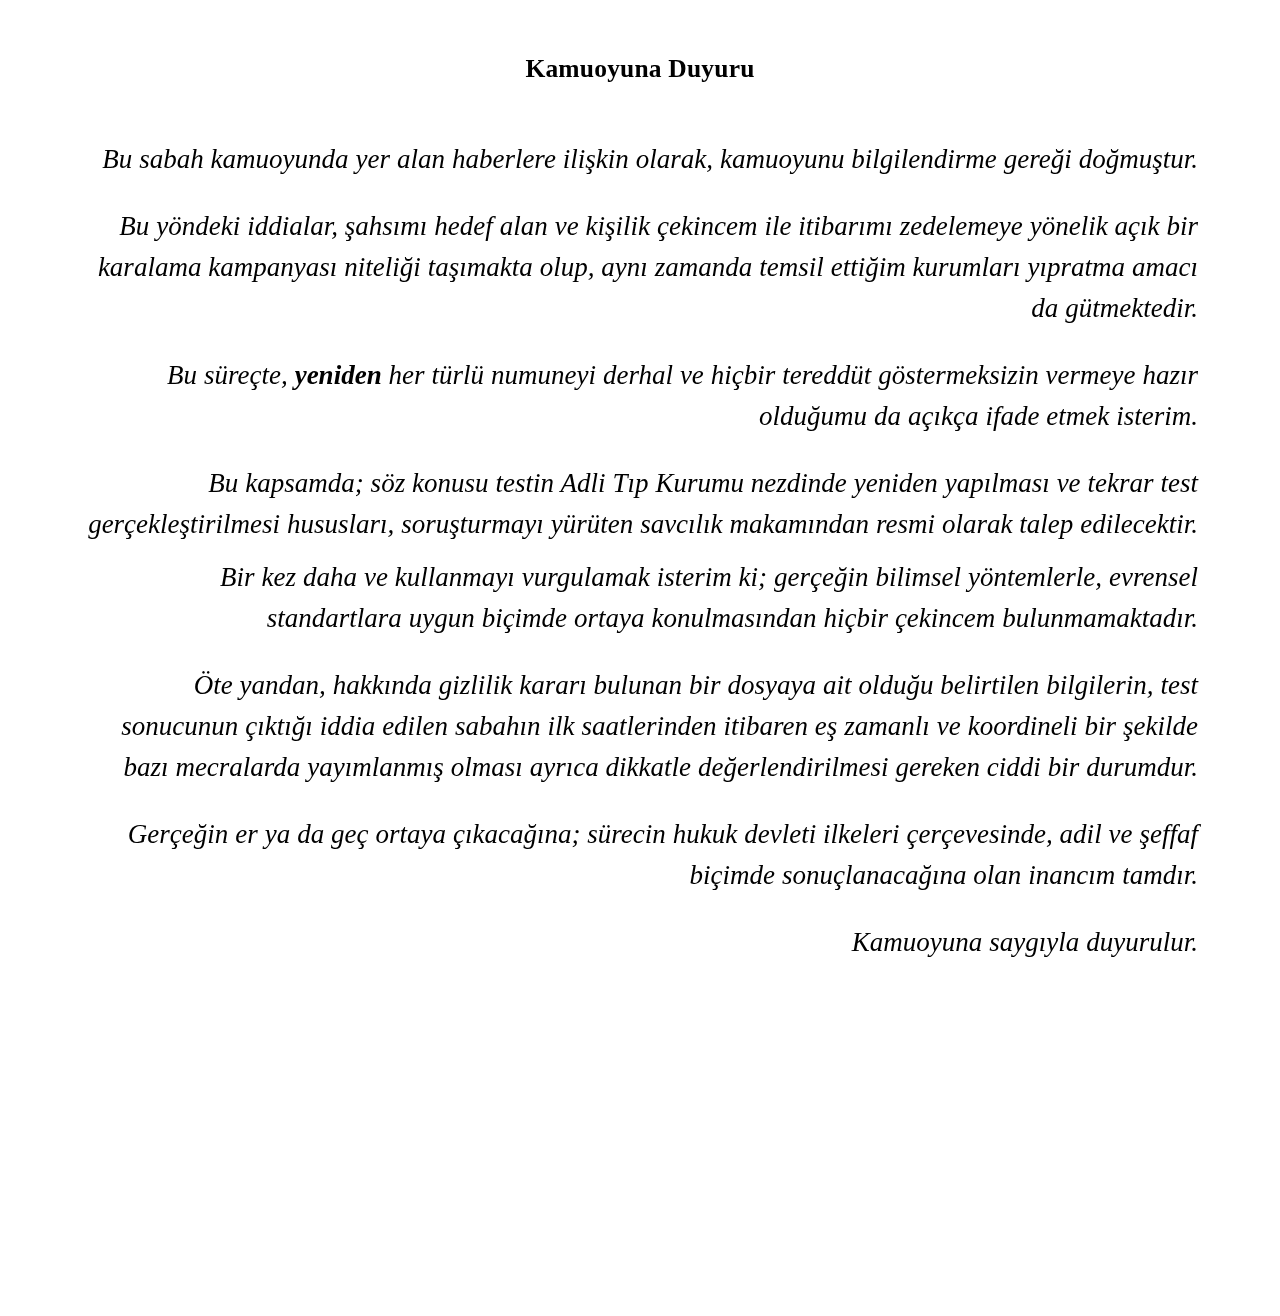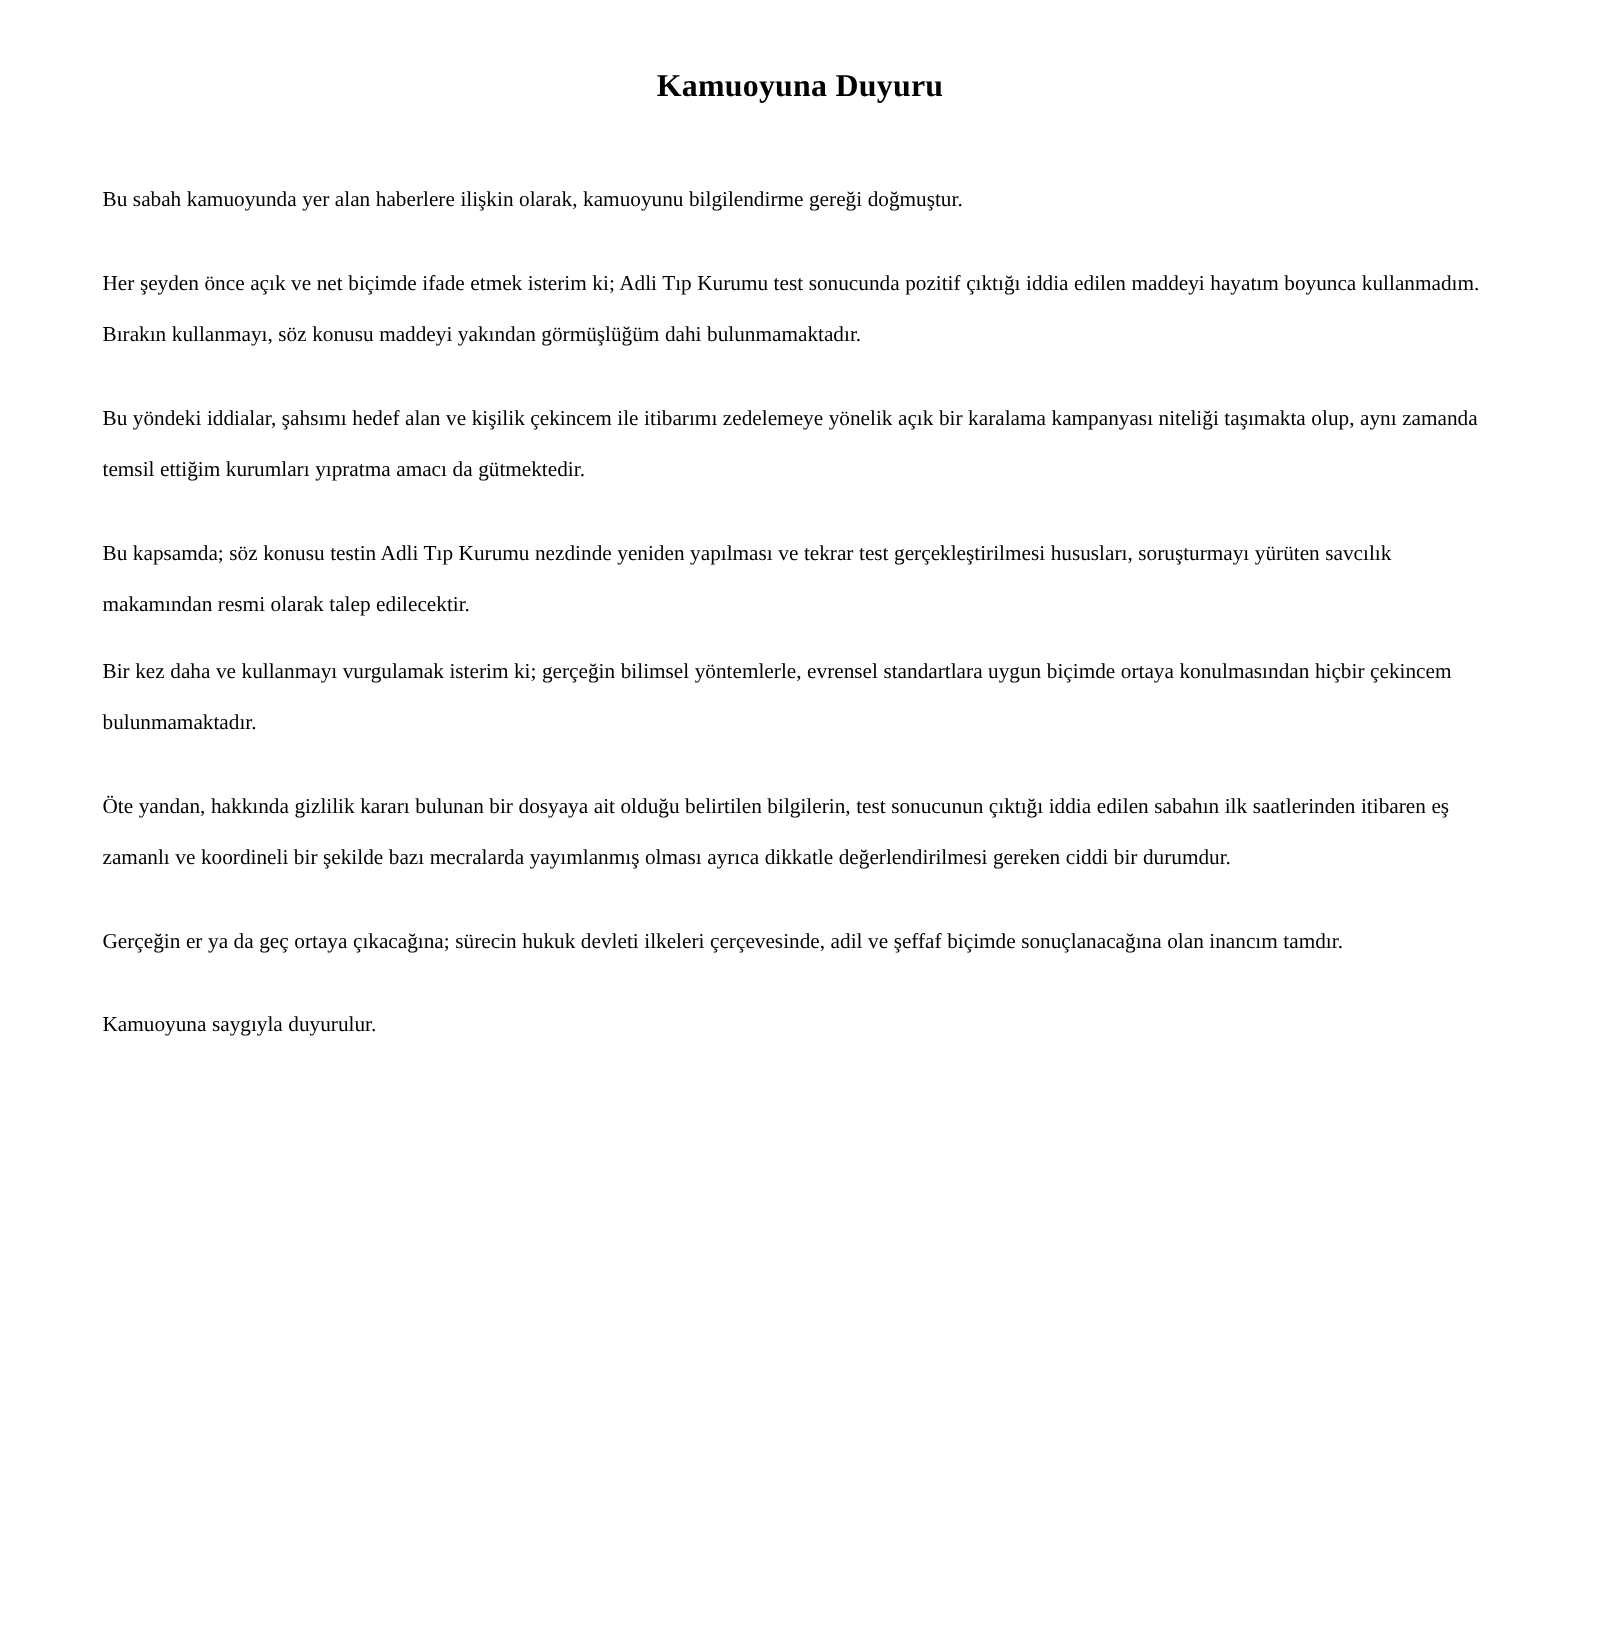--- a/index.html
+++ b/index.html
@@ -31,25 +31,26 @@
     margin: 0;
     padding-top: 54px;
   }
   .body-wrap {
     width: 1116px;
     margin: 0 auto;
     padding-top: 54px;
   }
   p.para {
     margin: 0 0 26px 0;
-    text-align: left;
-    font-size: 17px;
+    text-align: right;
+    font-size: 27px;
     line-height: 41px;
     font-weight: normal;
     word-spacing: 0.2px;
+    font-style: italic;
   }
   p.para.tight {
     margin-bottom: 12px;
   }
   p.para.closing {
     margin-top: 10px;
     margin-bottom: 16px;
   }
   .strong {
     font-weight: bold;
@@ -59,24 +60,24 @@
 <body>
 
 <div class="page">
 
   <h1 class="doc-title">Kamuoyuna Duyuru</h1>
 
   <div class="body-wrap">
 
     <p class="para">Bu sabah kamuoyunda yer alan haberlere ilişkin olarak, kamuoyunu bilgilendirme gereği doğmuştur.</p>
 
-    <p class="para">Her şeyden önce açık ve net biçimde ifade etmek isterim ki; Adli Tıp Kurumu test sonucunda pozitif çıktığı iddia edilen maddeyi hayatım boyunca kullanmadım. Bırakın kullanmayı, söz konusu maddeyi yakından görmüşlüğüm dahi bulunmamaktadır.</p>
 
     <p class="para">Bu yöndeki iddialar, şahsımı hedef alan ve kişilik çekincem ile itibarımı zedelemeye yönelik açık bir karalama kampanyası niteliği taşımakta olup, aynı zamanda temsil ettiğim kurumları yıpratma amacı da gütmektedir.</p>
 
+    <p class="para"><span>Bu süreçte, </span><span class="strong">yeniden</span><span> her türlü numuneyi derhal ve hiçbir tereddüt göstermeksizin vermeye hazır olduğumu da açıkça ifade etmek isterim.</span></p>
 
     <p class="para tight">Bu kapsamda; söz konusu testin Adli Tıp Kurumu nezdinde yeniden yapılması ve tekrar test gerçekleştirilmesi hususları, soruşturmayı yürüten savcılık makamından resmi olarak talep edilecektir.</p>
 
 
     <p class="para">Bir kez daha ve kullanmayı vurgulamak isterim ki; gerçeğin bilimsel yöntemlerle, evrensel standartlara uygun biçimde ortaya konulmasından hiçbir çekincem bulunmamaktadır.</p>
 
     <p class="para">Öte yandan, hakkında gizlilik kararı bulunan bir dosyaya ait olduğu belirtilen bilgilerin, test sonucunun çıktığı iddia edilen sabahın ilk saatlerinden itibaren eş zamanlı ve koordineli bir şekilde bazı mecralarda yayımlanmış olması ayrıca dikkatle değerlendirilmesi gereken ciddi bir durumdur.</p>
 
     <p class="para">Gerçeğin er ya da geç ortaya çıkacağına; sürecin hukuk devleti ilkeleri çerçevesinde, adil ve şeffaf biçimde sonuçlanacağına olan inancım tamdır.</p>
 

